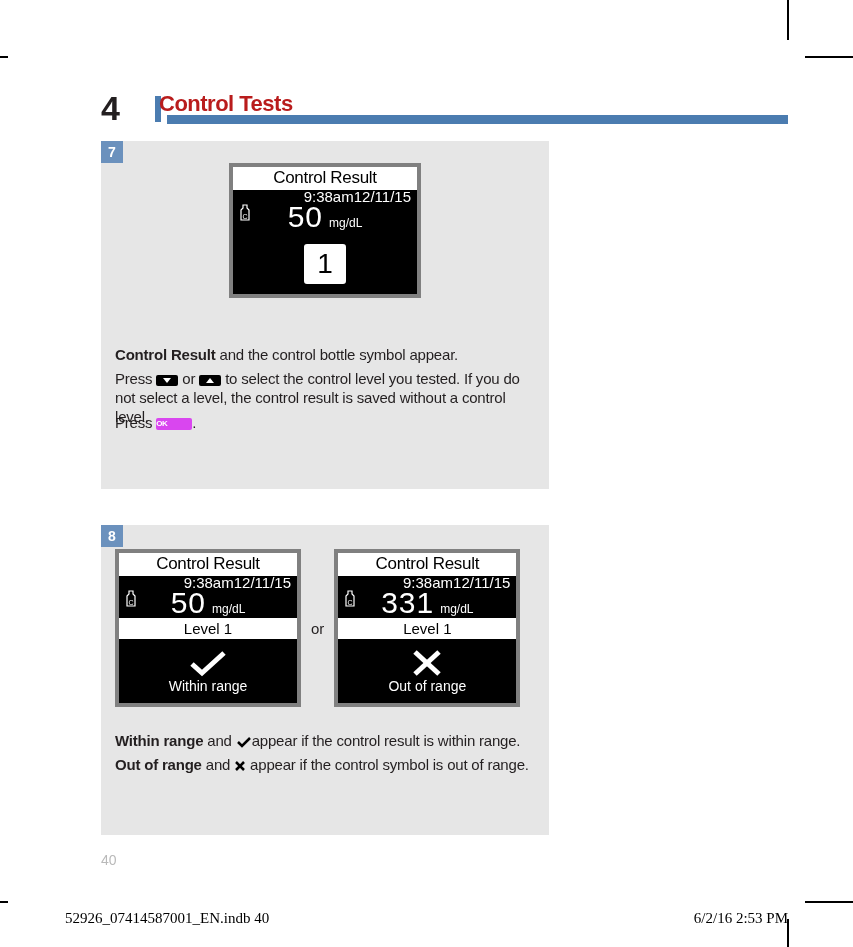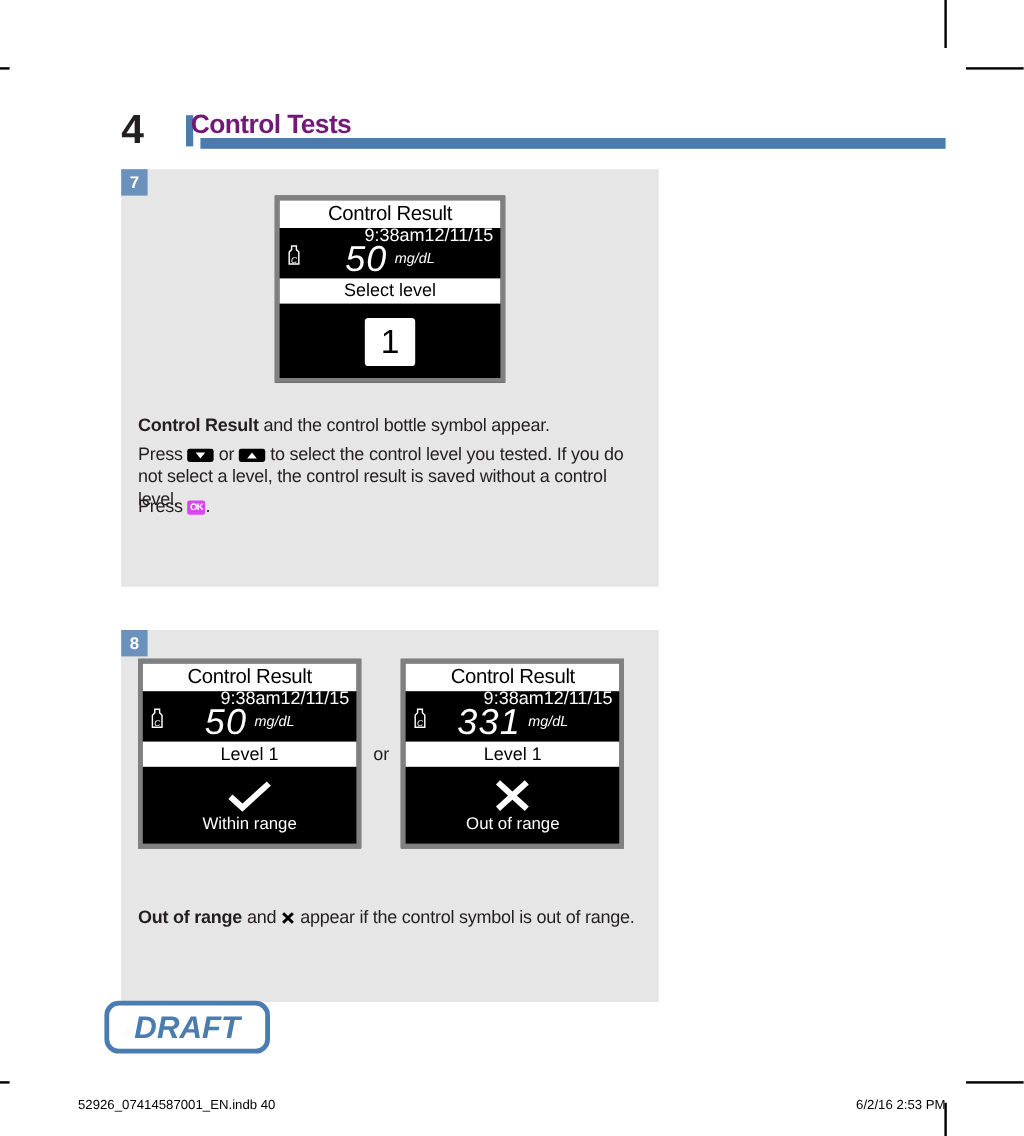--- a/index.html
+++ b/index.html
@@ -9,57 +9,57 @@
   .crop-top-right-h { position:absolute; right:0; top:56px; width:48px; height:2px; background:#000; }
   .crop-bot-left { position:absolute; left:0; bottom:44px; width:8px; height:2px; background:#000; }
   .crop-bot-right-v { position:absolute; right:64px; bottom:0; width:2px; height:28px; background:#000; }
   .crop-bot-right-h { position:absolute; right:0; bottom:44px; width:48px; height:2px; background:#000; }
 
   .page { position:absolute; left:65px; top:55px; right:65px; bottom:45px; }
 
   .header { position:absolute; left:36px; top:36px; right:0; height:40px; }
   .chapnum { font-size:34px; font-weight:bold; font-family:Arial,Helvetica,sans-serif; color:#231f20; line-height:1; }
   .titleblock { position:absolute; left:58px; top:0; right:0; }
-  .title { font-size:22px; font-weight:bold; color:#701a75; font-family:Arial,Helvetica,sans-serif; letter-spacing:-0.5px; }
+  .title { font-size:22px; font-weight:bold; color:#b91c1c; font-family:Arial,Helvetica,sans-serif; letter-spacing:-0.5px; }
   .hr1 { position:absolute; left:54px; top:5px; width:6px; height:26px; background:#4b7cb0; }
   .hr2 { position:absolute; left:66px; right:0; top:24px; height:9px; background:#4b7cb0; }
 
   .card { position:absolute; background:#e6e6e6; }
   .stepnum { position:absolute; left:0; top:0; width:22px; height:22px; background:#6b91bd; color:#fff; font-weight:bold; font-size:14px; text-align:center; line-height:22px; font-family:Arial,Helvetica,sans-serif; }
   .card7 { left:36px; top:86px; width:448px; height:348px; }
   .card8 { left:36px; top:470px; width:448px; height:310px; }
 
   .lcd { background:#000; border:4px solid #808080; color:#fff; font-family:Arial,Helvetica,sans-serif; }
   .lcd-header { background:#fff; color:#000; text-align:center; font-size:17px; font-weight:normal; padding:1px 0 2px; letter-spacing:-0.3px; }
   .lcd-row1 { display:flex; justify-content:flex-end; font-size:15px; padding:0 6px; margin-top:-2px; }
-  .lcd-read { display:flex; align-items:center; justify-content:center; margin-top:-3px; height:30px; position:relative;font-style:italic; }
+  .lcd-read { display:flex; align-items:flex-end; justify-content:center; margin-top:-3px; height:30px; position:relative; }
   .lcd-bottle { position:absolute; left:6px; top:2px; width:12px; height:18px; }
   .lcd-value { font-size:30px; font-weight:normal; line-height:1; letter-spacing:1px; }
   .lcd-unit { font-size:12px; margin-left:6px; position:relative; top:-2px; }
   .lcd-sub { background:#fff; color:#000; text-align:center; font-size:15px; padding:2px 0 2px; }
   .lcd-levelbox { background:#fff; color:#000; width:46px; height:44px; margin:10px auto 8px; border:2px solid #000; border-radius:5px; display:flex; align-items:center; justify-content:center; font-size:28px; font-family:Arial,Helvetica,sans-serif; }
   .lcd-bigarea { height:64px; display:flex; flex-direction:column; align-items:center; justify-content:center; }
   .lcd-rangetxt { color:#fff; font-size:14px; margin-top:0; }
 
   .card7-lcd { position:absolute; left:128px; top:22px; width:192px; }
   .card8-row { position:absolute; left:14px; top:24px; display:flex; align-items:center; }
   .card8-lcd { width:186px; }
   .or { font-size:15px; margin:0 10px; }
 
   .body-text { position:absolute; font-size:15px; line-height:1.28; font-family:Arial,Helvetica,sans-serif; color:#231f20; font-stretch:condensed; letter-spacing:-0.2px; }
   .body-text b { font-weight:bold; }
   .arrow-btn { display:inline-block; width:22px; height:11px; background:#000; border-radius:2px; position:relative; vertical-align:middle; }
   .arrow-btn.down::after { content:""; position:absolute; left:7px; top:3px; border-left:4px solid transparent; border-right:4px solid transparent; border-top:5px solid #fff; }
   .arrow-btn.up::after { content:""; position:absolute; left:7px; top:3px; border-left:4px solid transparent; border-right:4px solid transparent; border-bottom:5px solid #fff; }
-  .ok-btn { display:inline-block; width:15px; height:12px; background:#d946ef; border-radius:2px; color:#fff; font-size:8px; line-height:12px; text-align:center; vertical-align:middle; font-weight:bold; letter-spacing:-0.5px; }
+  .ok-btn { display:inline-block; width:36px; height:12px; background:#d946ef; border-radius:2px; color:#fff; font-size:8px; line-height:12px; text-align:left; vertical-align:middle; font-weight:bold; letter-spacing:-0.5px; }
 
   .draft-stamp { position:absolute; left:22px; bottom:24px; width:138px; height:44px; border:4px solid #4b7cb0; border-radius:12px; display:flex; align-items:center; justify-content:center; color:#4b7cb0; font-style:italic; font-weight:bold; font-size:26px; font-family:Arial,Helvetica,sans-serif; background:rgba(255,255,255,0.92); }
   .pagenum-bg { position:absolute; left:36px; bottom:34px; font-size:14px; color:#b9b9b9; font-family:Arial,Helvetica,sans-serif; }
 
-  .footer { position:absolute; left:65px; right:65px; bottom:20px; display:flex; justify-content:space-between; font-size:11px; color:#000; font-family:Liberation Sans, sans-serif; }
+  .footer { position:absolute; left:65px; right:65px; bottom:20px; display:flex; justify-content:space-between; font-size:15px; color:#000; font-family:Liberation Serif, serif; }
   .bottle-svg { stroke:#fff; fill:none; stroke-width:1.2; }
 
   .check-svg { stroke:#fff; stroke-width:5; fill:none; }
   .x-svg { stroke:#fff; stroke-width:5; fill:none; }
   .inline-check { stroke:#000; stroke-width:2.5; fill:none; }
   .inline-x { stroke:#000; stroke-width:2.5; fill:none; }
 </style>
 </head>
 <body>
 
@@ -91,21 +91,20 @@
         <span>12/11/15</span>
       </div>
       <div class="lcd-read">
         <svg class="lcd-bottle" viewBox="0 0 12 18">
             <path class="bottle-svg" d="M4 1h4v3l2 2v10H2V6l2-2z"></path>
             <text x="6" y="15" text-anchor="middle" fill="#fff" font-size="7" font-family="Arial">C</text>
           </svg>
         <span class="lcd-value">50</span>
         <span class="lcd-unit">mg/dL</span>
       </div>
-      <div class="lcd-sub">Select level</div>
       <div class="lcd-levelbox">1</div>
     </div>
 
     <div class="body-text" style="left:14px; top:228px; right:14px;">
       <span>Press  </span><span class="arrow-btn down"></span><span> or </span><span class="arrow-btn up"></span><span> to select the control level you tested. If you do not select a level, the control result is saved without a control level.</span>
     </div>
     <div class="body-text" style="left:14px; top:204px; right:14px;">
       <b>Control Result</b><span> and the control bottle symbol appear.</span>
     </div>
     <div class="body-text" style="left:14px; top:272px; right:14px;">
@@ -160,29 +159,33 @@
         <div class="lcd-bigarea">
           <svg width="34" height="30" viewBox="0 0 34 30">
               <line class="x-svg" x1="5" y1="4" x2="29" y2="26"></line>
               <line class="x-svg" x1="29" y1="4" x2="5" y2="26"></line>
             </svg>
           <div class="lcd-rangetxt">Out of range</div>
         </div>
       </div>
     </div>
 
+    <div class="body-text" style="left:14px; top:206px; right:14px;">
+      <b>Within range</b><span> and </span><svg style="display:inline;vertical-align:middle" width="16" height="12" viewBox="0 0 16 12">
+          <polyline class="inline-check" points="2,6 6,10 14,2"></polyline>
+        </svg><span>appear if the control result is within range.</span>
+    </div>
     <div class="body-text" style="left:14px; top:230px; right:14px;">
       <b>Out of range</b><span> and </span><svg style="display:inline;vertical-align:middle" width="12" height="12" viewBox="0 0 12 12">
           <line class="inline-x" x1="2" y1="2" x2="10" y2="10"></line>
           <line class="inline-x" x1="10" y1="2" x2="2" y2="10"></line>
         </svg><span> appear if the control symbol is out of range.</span>
     </div>
   </div>
 
   <div class="pagenum-bg">40</div>
-  <div class="draft-stamp">DRAFT</div>
 
 </div>
 
 <div class="footer">
   <span>52926_07414587001_EN.indb   40</span>
   <span>6/2/16   2:53 PM</span>
 </div>
 
 </body></html>

